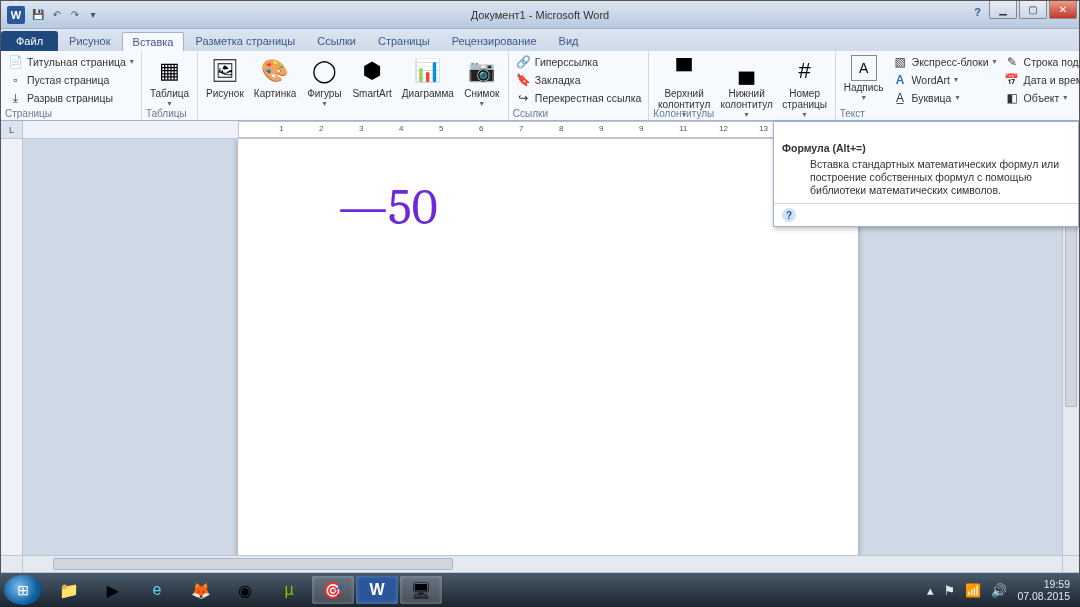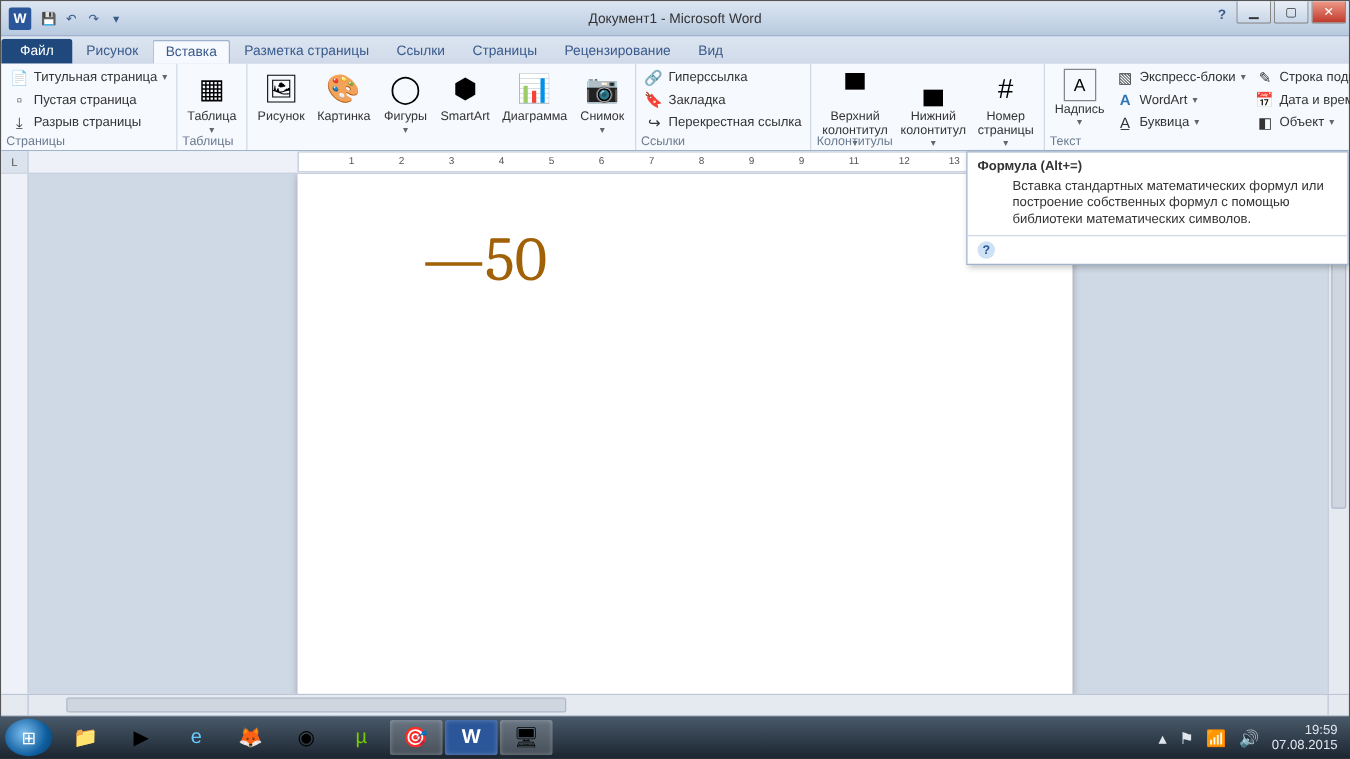--- a/index.html
+++ b/index.html
@@ -139,21 +139,21 @@
 .viewport{
   flex:1; position:relative; overflow:hidden; background:#cfd8e5;
 }
 .page{
   position:absolute; left:215px; top:0; width:620px; height:900px;
   background:#fff; box-shadow:0 0 6px rgba(0,0,0,0.3);
 }
 .page-content{
   position:absolute; left:100px; top:40px;
   font-family:Cambria,"Times New Roman",serif;
-  font-size:50px; color:#a16207;
+  font-size:50px; color:#6d28d9;
 }
 .vscroll{
   width:17px; background:#e5e9f0; border-left:1px solid #bcc6d4;
 }
 .vscroll .thumb{ margin:18px 2px 0 2px; height:250px; background:#cfd6e0; border:1px solid #aeb8c8; border-radius:2px;}
 
 .hscroll-row{ height:17px; background:#e5e9f0; display:flex; border-top:1px solid #bcc6d4;}
 .hscroll-row .sp{ width:22px; border-right:1px solid #bcc6d4;}
 .hscroll-row .track{ flex:1; position:relative;}
 .hscroll-row .thumb{ position:absolute; left:30px; width:400px; top:2px; bottom:2px; background:#cfd6e0; border:1px solid #aeb8c8; border-radius:2px;}
@@ -167,21 +167,21 @@
 .zoom-btn{ width:14px;height:14px;border:1px solid #9aa7ba;border-radius:50%;display:flex;align-items:center;justify-content:center;font-size:10px;}
 .zoom-slider{ width:90px;height:4px;background:#c0c9d7;position:relative;border-radius:2px;}
 .zoom-slider .knob{position:absolute;left:45px;top:-3px;width:6px;height:10px;background:#8fa0b9;border-radius:1px;}
 .view-icons span{ width:16px;height:14px;display:inline-flex;align-items:center;justify-content:center;border:1px solid #bcc6d4;margin-right:1px;font-size:8px;background:#eef2f8;}
 
 .tooltip{
   position:absolute; right:0; top:0; width:306px;
   background:#fff; border:1px solid #9fb3cd; box-shadow:1px 2px 5px rgba(0,0,0,0.25);
   font-size:10.5px; color:#333; z-index:40;
 }
-.tooltip .tt-title{ font-weight:bold; padding:5px 8px 2px 8px;}
+.tooltip .tt-title{ font-weight:bold; padding:20px 8px 2px 8px;}
 .tooltip .tt-body{ padding:2px 8px 6px 8px; line-height:13px;margin-left:28px;}
 .tooltip .tt-foot{ border-top:1px solid #d0d8e4; padding:4px 8px; display:flex; gap:5px; align-items:flex-start;}
 .tooltip .tt-foot .qic{ width:14px;height:14px;border-radius:50%;background:#cfe1f5;color:#2b579a;display:flex;align-items:center;justify-content:center;font-weight:bold;font-size:10px;}
 
 .taskbar{
   position:absolute; left:0; right:0; bottom:0; height:34px;
   background:linear-gradient(#4a5a6a,#1b2530);
   display:flex; align-items:center; padding:0 4px;
 }
 .start-orb{

